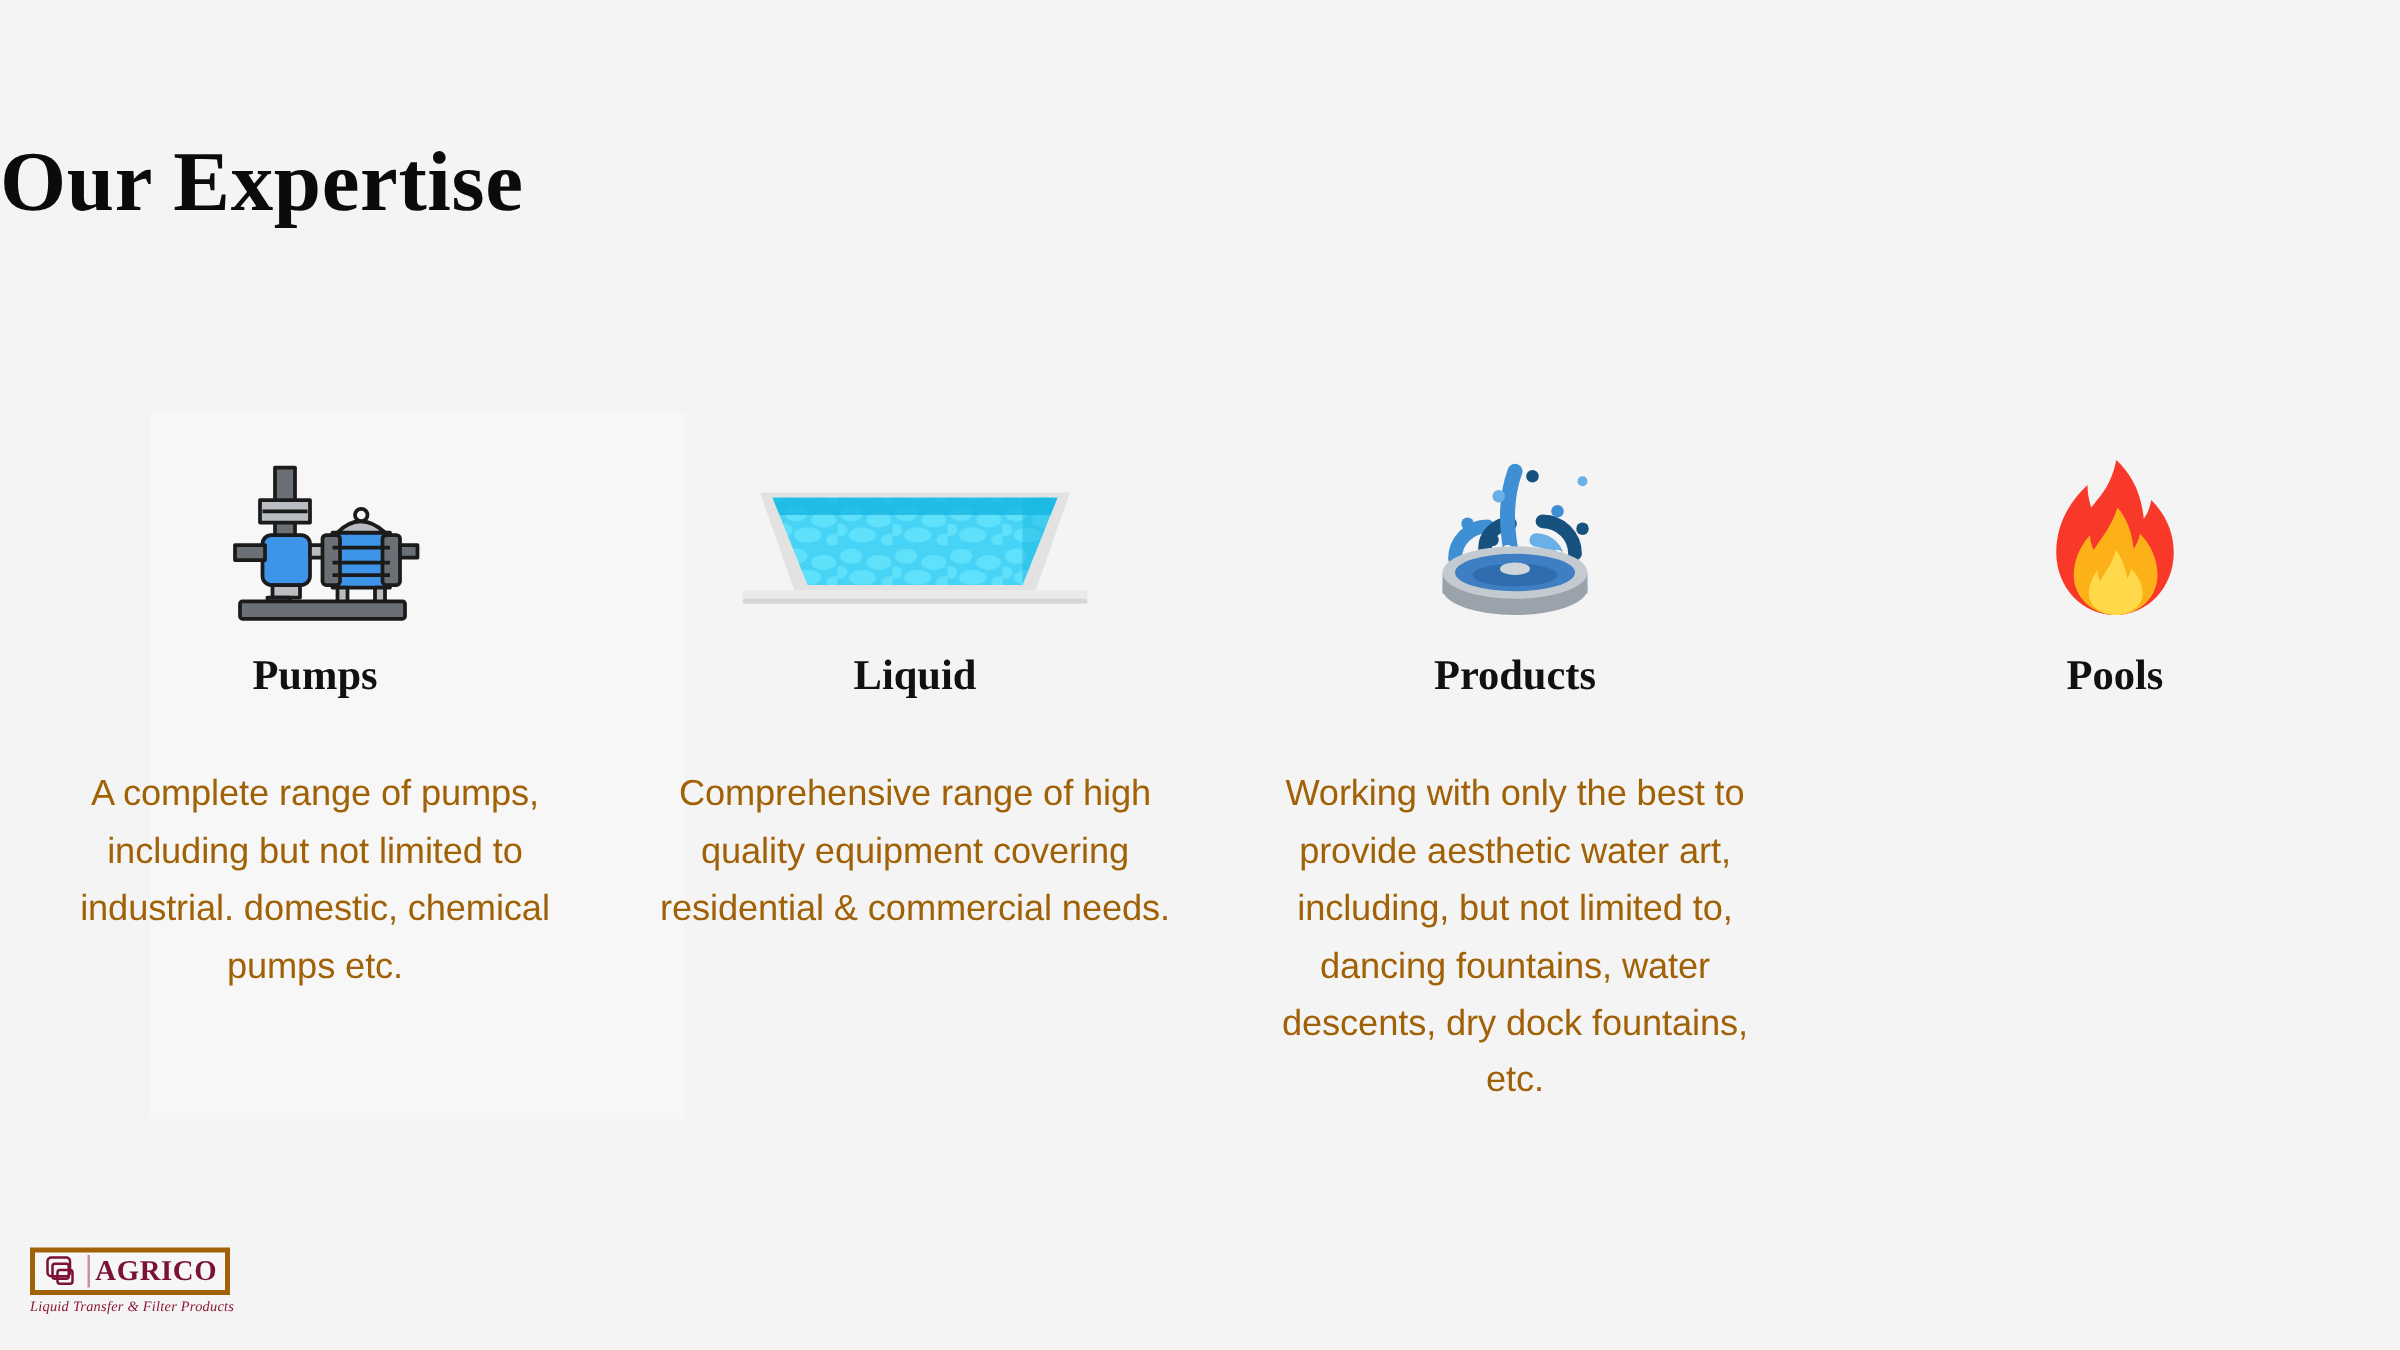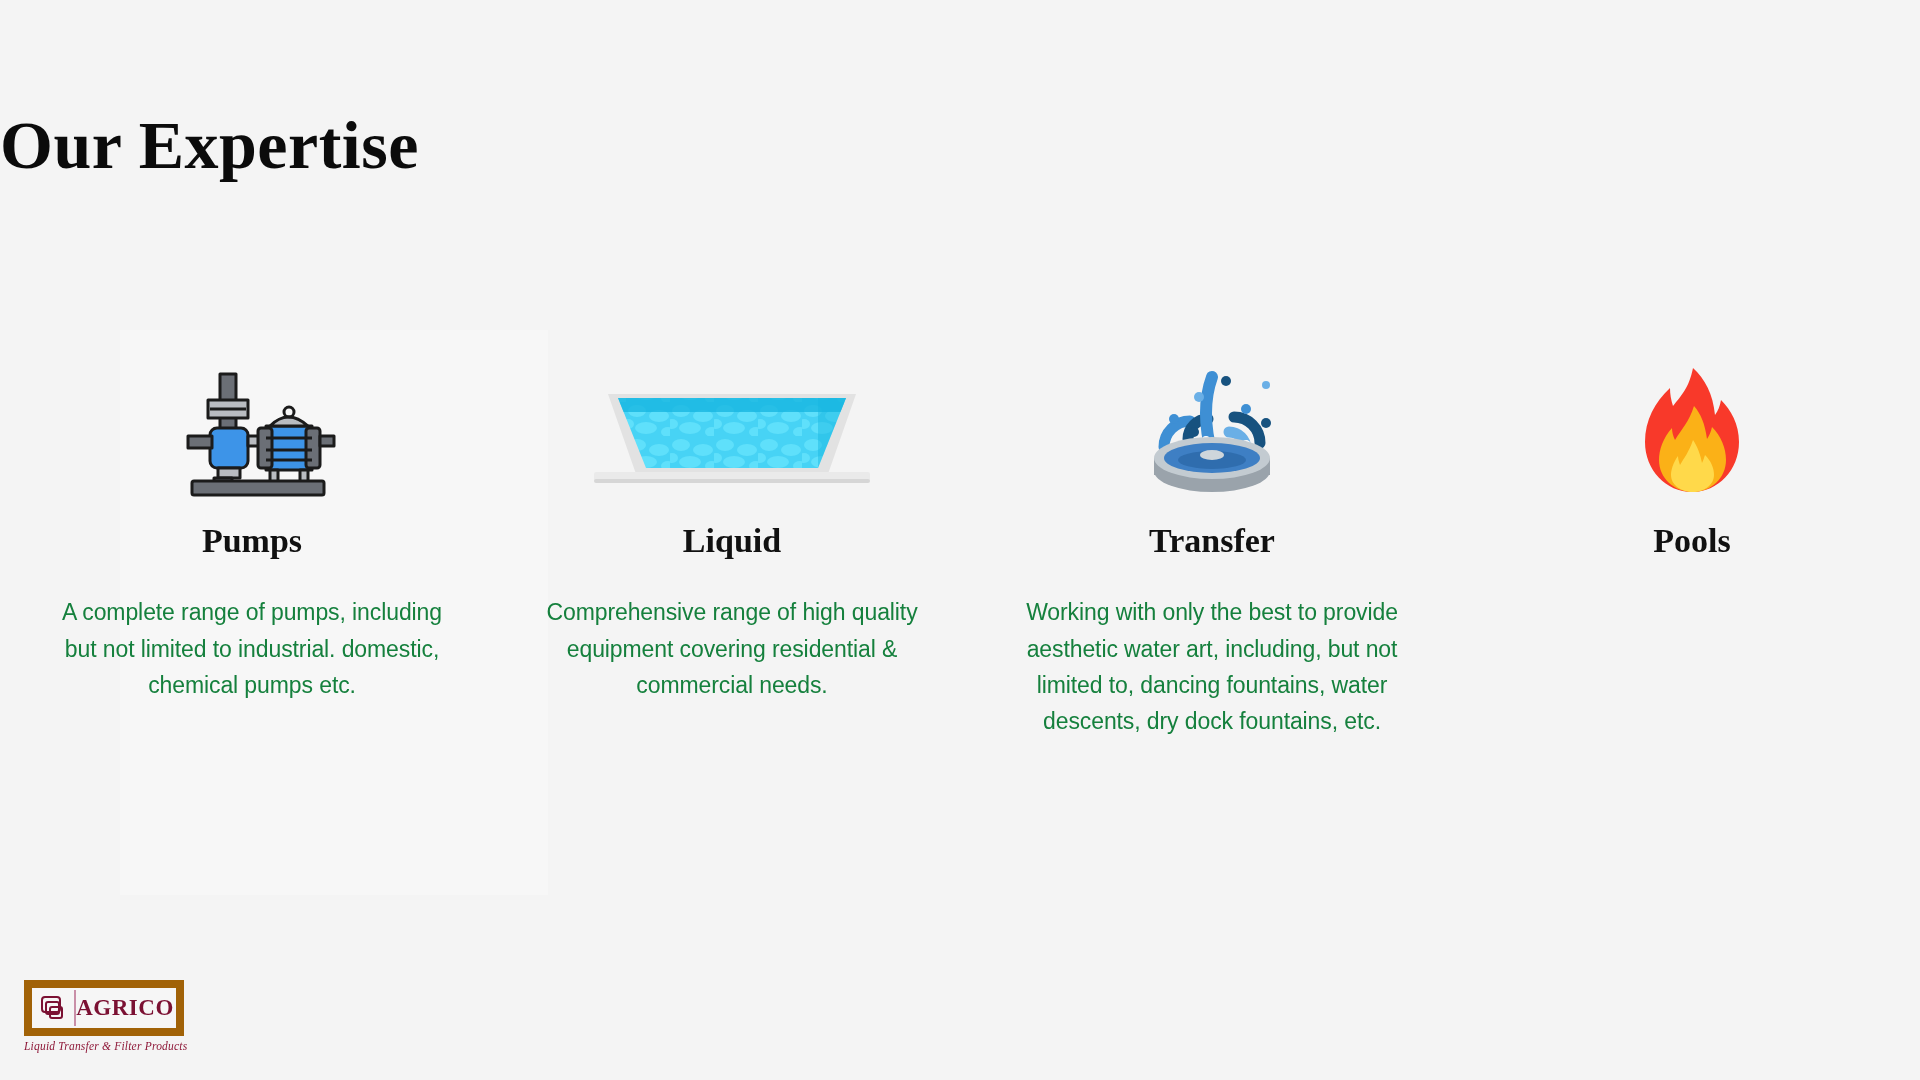--- a/index.html
+++ b/index.html
@@ -76,45 +76,45 @@
     font-weight: bold;
     font-size: 34px;
     color: #111111;
     margin-top: 24px;
     position: relative;
     z-index: 1;
     line-height: 1.1;
   }
 
   .card-text {
-    margin-top: 35px;
+    margin-top: 54px;
     width: 415px;
     text-align: center;
-    font-size: 23px;
+    font-size: 29px;
     line-height: 1.58;
-    color: #15803d;
+    color: #a16207;
     font-weight: 400;
     position: relative;
     z-index: 1;
     letter-spacing: -0.1px;
   }
 
   
   .logo {
     position: absolute;
     left: 24px;
     bottom: 28px;
     width: 160px;
   }
   .logo-box {
     display: flex;
     align-items: stretch;
-    border: 8px solid #a16207;
+    border: 4px solid #a16207;
     background: #f6f6f6;
-    height: 56px;
+    height: 38px;
     padding: 2px;
   }
   .logo-mark {
     width: 42px;
     display: flex;
     align-items: center;
     justify-content: center;
     border-right: 2px solid #c98fa8;
   }
   .logo-word {
@@ -246,21 +246,21 @@
 
         <ellipse cx="70" cy="108" rx="58" ry="21" fill="#9aa3ab"></ellipse>
         <rect x="12" y="95" width="116" height="17" fill="#9aa3ab"></rect>
         <ellipse cx="70" cy="95" rx="58" ry="21" fill="#c3cbd1"></ellipse>
         <ellipse cx="70" cy="95" rx="48" ry="15" fill="#3e7fc4"></ellipse>
         <ellipse cx="70" cy="97" rx="34" ry="9" fill="#2f6dae"></ellipse>
 
         <ellipse cx="70" cy="92" rx="12" ry="5" fill="#cfd6db"></ellipse>
       </svg>
     </div>
-    <div class="card-title">Transfer</div>
+    <div class="card-title">Products</div>
     <div class="card-text">Working with only the best to provide aesthetic water art, including, but not limited to, dancing fountains, water descents, dry dock fountains, etc.</div>
   </div>
 
   <div class="card">
     <div class="icon-wrap">
       <svg width="110" height="132" viewBox="0 0 110 132" aria-hidden="true">
 
         <path d="M56 2
                  C52 22 44 30 36 40
                  C34 34 33 28 33 22

